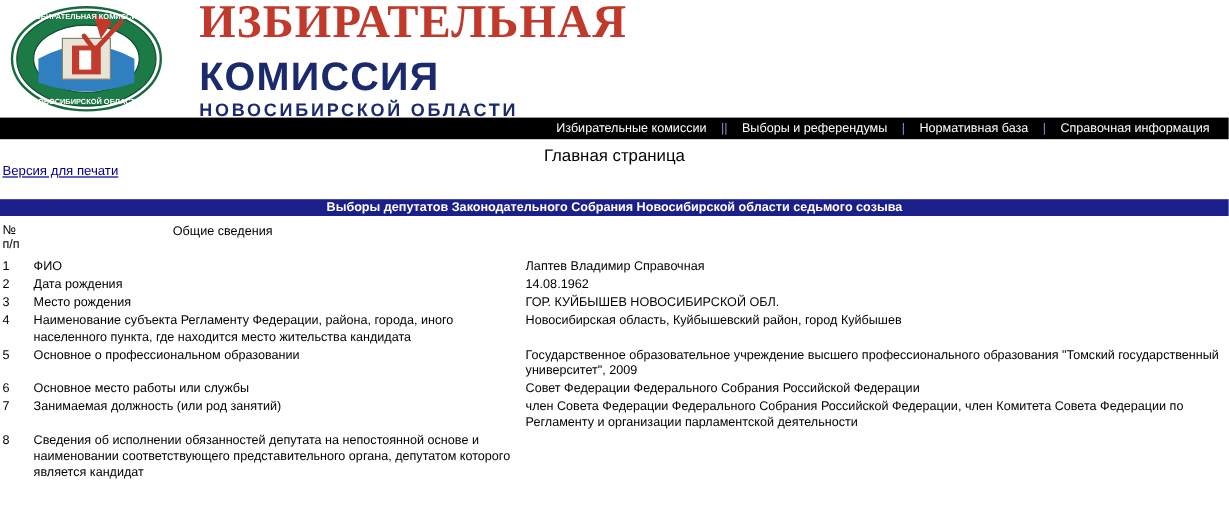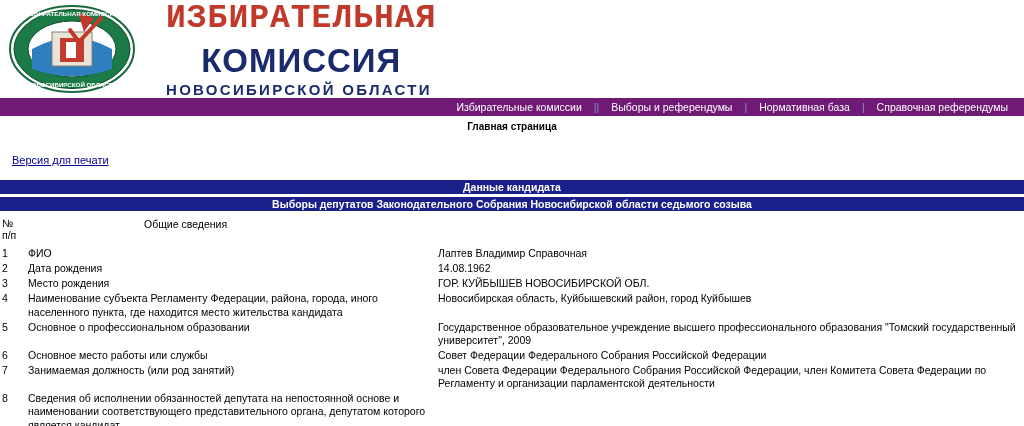--- a/index.html
+++ b/index.html
@@ -31,45 +31,44 @@
     position: relative;
     flex: 0 0 auto;
   }
   .emblem svg { display: block; }
 
   .titleblock {
     margin-left: 30px;
     line-height: 1;
   }
   .title-line1 {
-    font-size: 33px;
+    font-size: 39px;
     font-weight: bold;
     letter-spacing: 1px;
     color: #c0392b;
-    font-family: Liberation Mono, monospace;
+    font-family: Liberation Serif, serif;
   }
   .title-line2 {
     font-size: 33px;
     font-weight: bold;
     letter-spacing: 1px;
     color: #1a2a6c;
     margin-top: 9px;
-    text-align: center;
   }
   .title-line3 {
     font-size: 15px;
     font-weight: bold;
     letter-spacing: 2.3px;
     color: #1a2a6c;
     margin-top: 5px;
   }
 
   
   .navbar {
-    background: #701a75;
+    background: #000000;
     height: 18px;
     display: flex;
     align-items: center;
     justify-content: flex-end;
     padding-right: 4px;
     box-sizing: border-box;
   }
   .navbar a {
     color: #ffffff;
     font-size: 10.5px;
@@ -78,29 +77,27 @@
     white-space: nowrap;
   }
   .navsep {
     color: #8b8fd0;
     font-size: 10.5px;
   }
 
   
   .breadcrumb {
     text-align: center;
-    font-size: 10px;
+    font-size: 14px;
     padding-top: 5px;
     color: #000;
-    font-weight: bold;
   }
 
   .printlink {
-    margin-top: 22px;
-    padding-left: 12px;
+    padding-left: 2px;
     font-size: 11px;
   }
   .printlink a {
     color: #00008B;
     text-decoration: underline;
   }
 
   
   .banner {
     background: #1b1f8a;
@@ -164,31 +161,30 @@
 </div>
 
 <div class="navbar">
   <a href="#">Избирательные комиссии</a>
   <span class="navsep">|</span>
   <span class="navsep">|</span>
   <a href="#">Выборы и референдумы</a>
   <span class="navsep">|</span>
   <a href="#">Нормативная база</a>
   <span class="navsep">|</span>
-  <a href="#">Справочная референдумы</a>
+  <a href="#">Справочная информация</a>
 </div>
 
 <div class="breadcrumb">Главная страница</div>
 
 <div class="printlink">
   <a href="#">Версия для печати</a>
 </div>
 
 <div style="margin-top:14px;">
-  <div class="banner">Данные кандидата</div>
   <div class="banner-gap"></div>
   <div class="banner">Выборы депутатов Законодательного Собрания Новосибирской области седьмого созыва</div>
 </div>
 
 <table class="data">
   <tbody>
     <tr class="hdr">
       <td class="num numhdr">№
 п/п</td>
       <td class="label general">Общие сведения</td>

